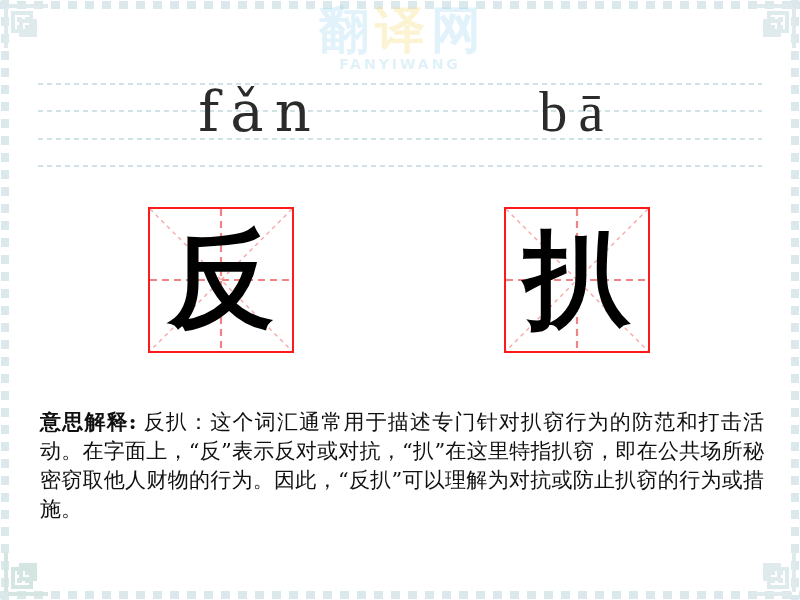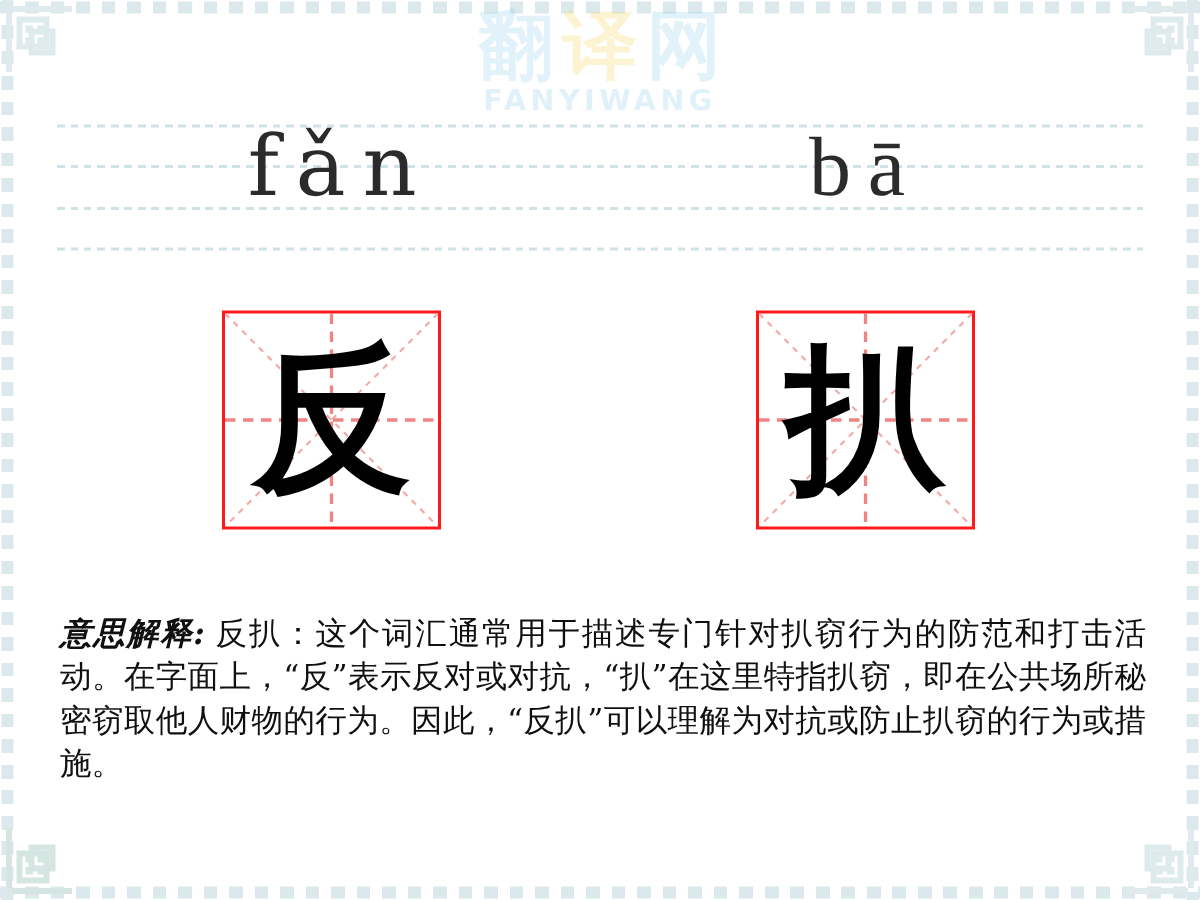--- a/index.html
+++ b/index.html
@@ -34,38 +34,38 @@
   
   .watermark {
     position:absolute; top:4px; left:50%; transform:translateX(-50%);
     display:flex; flex-direction:column; align-items:center;
     user-select:none; pointer-events:none;
   }
   .wm-row { display:flex; gap:6px; font-weight:bold; font-size:50px; line-height:52px;
             font-family:"DejaVu Sans", sans-serif; }
   .wm-blue   { color:rgba(120,195,230,0.22); }
   .wm-yellow { color:rgba(245,215,110,0.30); }
-  .wm-sub { font-size:19px; letter-spacing:3px; font-weight:bold;
+  .wm-sub { font-size:14px; letter-spacing:3px; font-weight:bold;
             color:rgba(130,200,230,0.25); font-family:"DejaVu Sans", sans-serif; }
 
   
   .pinyin-grid { position:absolute; left:38px; top:83px; width:724px; height:84px; }
   .ruled-line {
     position:absolute; left:0; right:0; height:2px;
     background:repeating-linear-gradient(90deg,#cfe3e7 0 5px,transparent 5px 9px);
   }
   .rl-1{top:0;} .rl-2{top:27px;} .rl-3{top:55px;} .rl-4{top:82px;}
 
   .pinyin-word {
     position:absolute; top:84px; width:190px;
     text-align:center; font-size:56px; line-height:56px;
     letter-spacing:0.2em; color:#2b2b2b;
     font-family:"DejaVu Serif","Liberation Serif",serif;
   }
-  .pinyin-1 { left:132px; }
+  .pinyin-1 { left:132px;text-align:right; }
   .pinyin-2 { left:482px;font-family:Liberation Serif, serif; }
 
   
   .hanzi-box {
     position:absolute; top:207px; width:146px; height:146px;
     border:2px solid #fe1a1a; background:#fff;
   }
   .hanzi-box-1 { left:148px; }
   .hanzi-box-2 { left:504px; }
   .hanzi-box svg { position:absolute; top:0; left:0; }
@@ -76,21 +76,21 @@
     font-family:"DejaVu Serif","Liberation Serif",serif;
   }
 
   
   .meaning {
     position:absolute; left:40px; top:407px; width:724px;
     font-size:21px; line-height:29px; color:#101010;
     text-align:justify;
     font-family:"DejaVu Serif","Liberation Serif",serif;
   }
-  .meaning-label { font-weight:bold; padding-right:6px;font-style:italic; }
+  .meaning-label { font-weight:bold; padding-right:6px; }
 </style>
 </head>
 <body>
 
 <div class="edge edge-h edge-top"></div>
 <div class="edge edge-h edge-bottom"></div>
 <div class="edge edge-v edge-left"></div>
 <div class="edge edge-v edge-right"></div>
 
 <svg class="corner corner-tl" viewBox="0 0 56 56">

